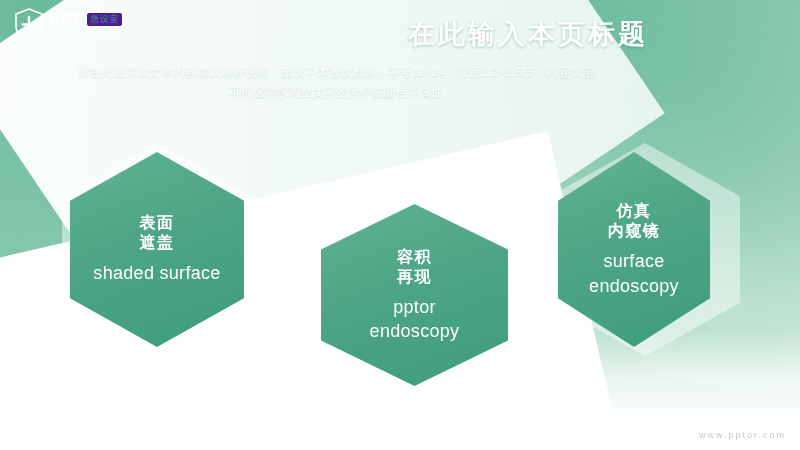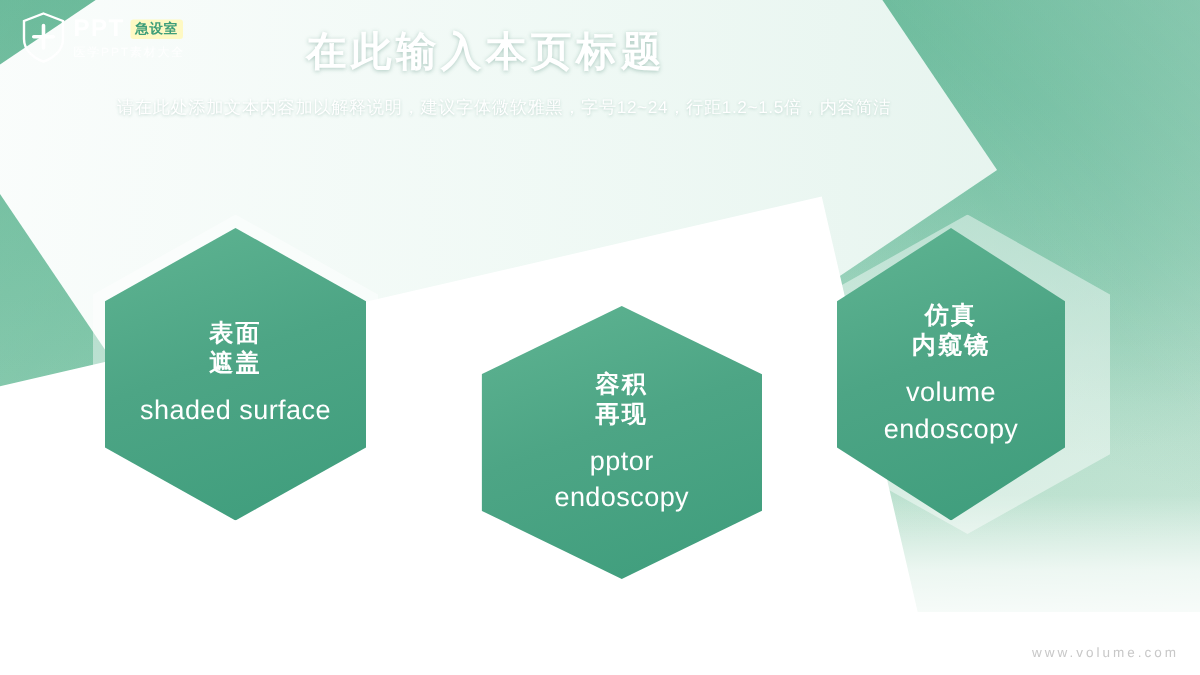--- a/index.html
+++ b/index.html
@@ -117,43 +117,43 @@
     gap: 4px;
   }
   .logo-ppt {
     color: #ffffff;
     font-size: 16px;
     font-weight: bold;
     letter-spacing: 1px;
     font-family: "Liberation Sans", sans-serif;
   }
   .logo-badge {
-    background: #fef9c3;
+    background: #4c1d95;
     color: #3e9e79;
     font-size: 9px;
     padding: 2px 3px;
     border-radius: 2px;
-    font-weight: bold;
+    font-weight: normal;
     letter-spacing: 0.5px;
   }
   .logo-sub {
     color: #ffffff;
     font-size: 8px;
     letter-spacing: 1.2px;
     margin-top: 3px;
     opacity: 0.95;
   }
 
   
   .title {
     position: absolute;
     top: 16px;
     left: 0;
     width: 648px;
-    text-align: center;
+    text-align: right;
     color: #ffffff;
     font-size: 27px;
     font-weight: bold;
     letter-spacing: 3px;
     text-shadow: 0 1px 3px rgba(40,110,90,0.35);
     z-index: 15;
   }
   .subtitle {
     position: absolute;
     top: 62px;
@@ -247,20 +247,21 @@
         <span class="logo-ppt">PPT</span>
         <span class="logo-badge">急设室</span>
       </div>
       <div class="logo-sub">医学PPT素材大全</div>
     </div>
   </div>
 
   <div class="title">在此输入本页标题</div>
   <div class="subtitle">
     <div>请在此处添加文本内容加以解释说明，建议字体微软雅黑，字号12~24，行距1.2~1.5倍，内容简洁</div>
+    <div>可根据需求调整文字的大小或颜色等属性</div>
   </div>
 
   <div class="hex-outer" id="hex1-outer"></div>
   <div class="hex hex-inner-bg" id="hex1">
     <div class="hex-cn">
       <div>表面</div>
       <div>遮盖</div>
     </div>
     <div class="hex-en">
       <div>shaded surface</div>
@@ -279,20 +280,20 @@
     </div>
   </div>
 
   <div class="hex-outer" id="hex3-outer"></div>
   <div class="hex hex-inner-bg" id="hex3">
     <div class="hex-cn">
       <div>仿真</div>
       <div>内窥镜</div>
     </div>
     <div class="hex-en">
-      <div>volume</div>
+      <div>surface</div>
       <div>endoscopy</div>
     </div>
   </div>
 
-  <div class="watermark">www.volume.com</div>
+  <div class="watermark">www.pptor.com</div>
 
 </div>
 
 </body></html>

